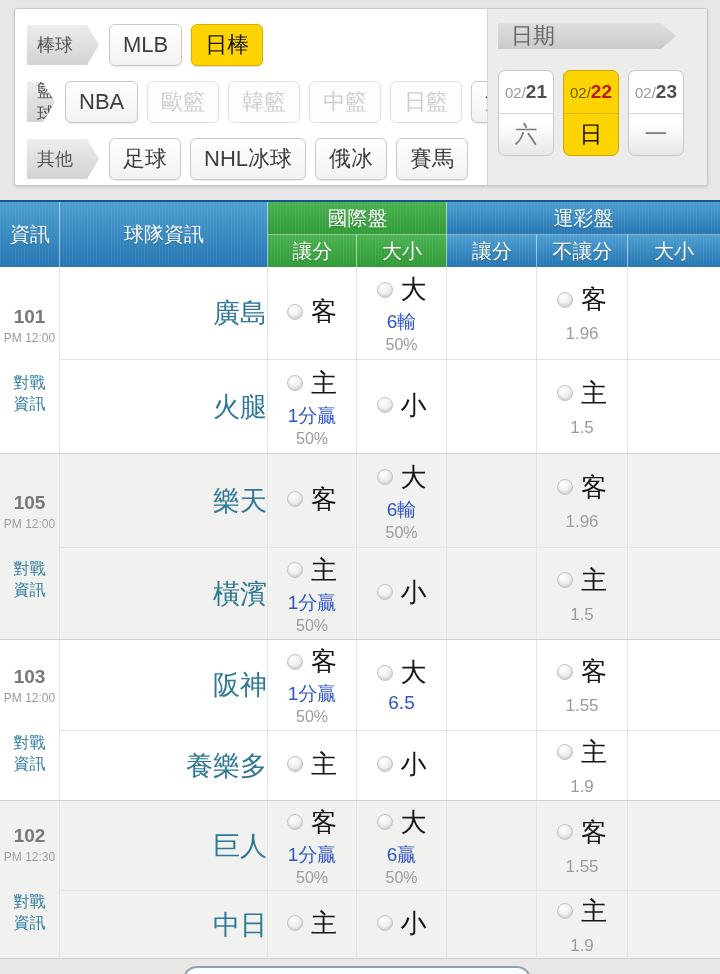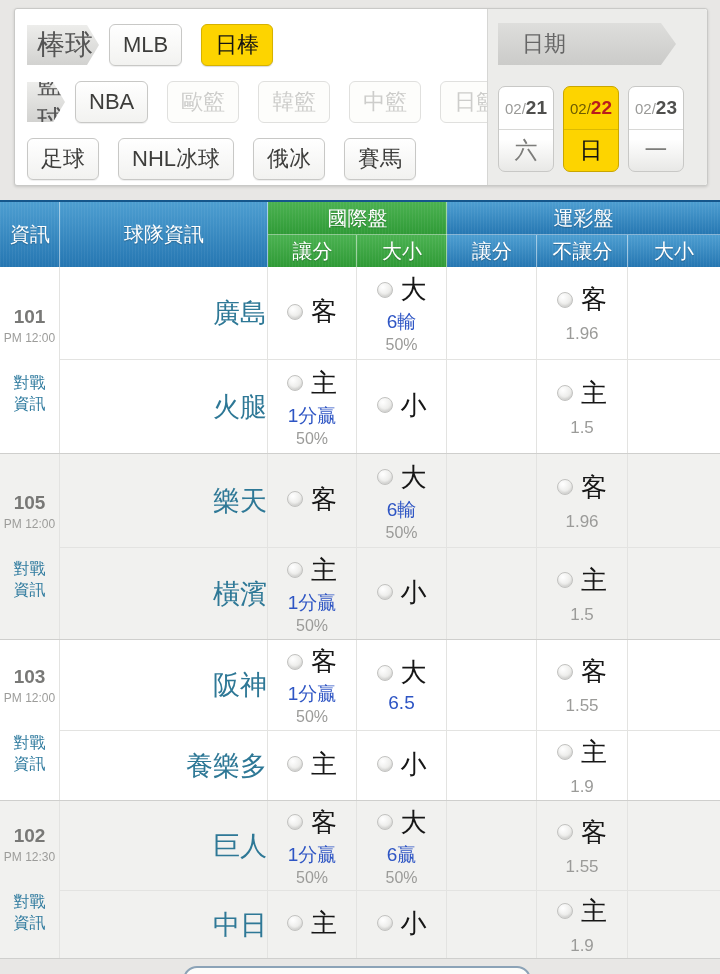--- a/index.html
+++ b/index.html
@@ -17,46 +17,46 @@
     display:flex; background:#fff;
     border:1px solid #c9c9c7; border-radius:3px;
     box-shadow:0 1px 3px rgba(0,0,0,.15);
   }
   .filters{ width:472px; padding:15px 0 0 12px; }
   .filter-row{ display:flex; align-items:center; margin-bottom:15px; }
   .sport-tag{
     width:72px; height:40px; margin-right:10px;
     clip-path:polygon(0 0, calc(100% - 12px) 0, 100% 50%, calc(100% - 12px) 100%, 0 100%);
     background:linear-gradient(#ededeb,#d2d2d0);
-    color:#555; font-size:28px;
+    color:#555; font-size:18px;
     display:flex; align-items:center; justify-content:flex-start;
     padding-left:10px;
   }
   .fbtn{
-    height:42px; padding:8px 13px; margin-right:19px;
+    height:42px; padding:8px 13px; margin-right:9px;
     display:flex; align-items:center; justify-content:center;
     background:linear-gradient(#ffffff,#f2f2f0);
     border:1px solid #c8c8c6; border-radius:6px;
     font-size:22px; color:#3d3d3b;
     box-shadow:0 1px 1px rgba(0,0,0,.07);
     cursor:pointer; white-space:nowrap;
   }
   .fbtn.disabled{ color:#cdcdcb; border-color:#e0e0de; background:#fdfdfb; box-shadow:none; }
   .fbtn.selected{ background:#fdd400; border-color:#d6b200; color:#141414; box-shadow:0 1px 1px rgba(0,0,0,.15); }
 
   .date-panel{
     flex:1; background:#ececea; border-left:1px solid #d6d6d4;
     border-radius:0 3px 3px 0; padding:14px 0 0 10px;
   }
   .date-title{
-    width:178px; height:42px;
+    width:178px; height:26px;
     clip-path:polygon(0 0, calc(100% - 15px) 0, 100% 50%, calc(100% - 15px) 100%, 0 100%);
     background:linear-gradient(#dededc,#cbcbc9);
     color:#666; font-size:22px;
-    display:flex; align-items:center; padding-left:24px;
+    display:flex; align-items:center; padding-left:13px;
   }
   .date-cards{ display:flex; gap:9px; margin-top:21px; }
   .dcard{
     width:56px; height:86px; text-align:center;
     background:linear-gradient(#ffffff 62%,#e8e8e6);
     border:1px solid #c8c8c6; border-radius:7px;
     overflow:hidden; cursor:pointer;
   }
   .dcard .dtop{
     height:43px; display:flex; align-items:center; justify-content:center;
@@ -155,20 +155,21 @@
       <div class="sport-tag">籃球</div>
       <div class="fbtn">NBA</div>
       <div class="fbtn disabled">歐籃</div>
       <div class="fbtn disabled">韓籃</div>
       <div class="fbtn disabled">中籃</div>
       <div class="fbtn disabled">日籃</div>
       <div class="fbtn">澳籃</div>
     </div>
 
     <div class="filter-row">
+      <div class="sport-tag">其他</div>
       <div class="fbtn">足球</div>
       <div class="fbtn">NHL冰球</div>
       <div class="fbtn">俄冰</div>
       <div class="fbtn">賽馬</div>
     </div>
 
   </div>
 
   <div class="date-panel">
     <div class="date-title">日期</div>

